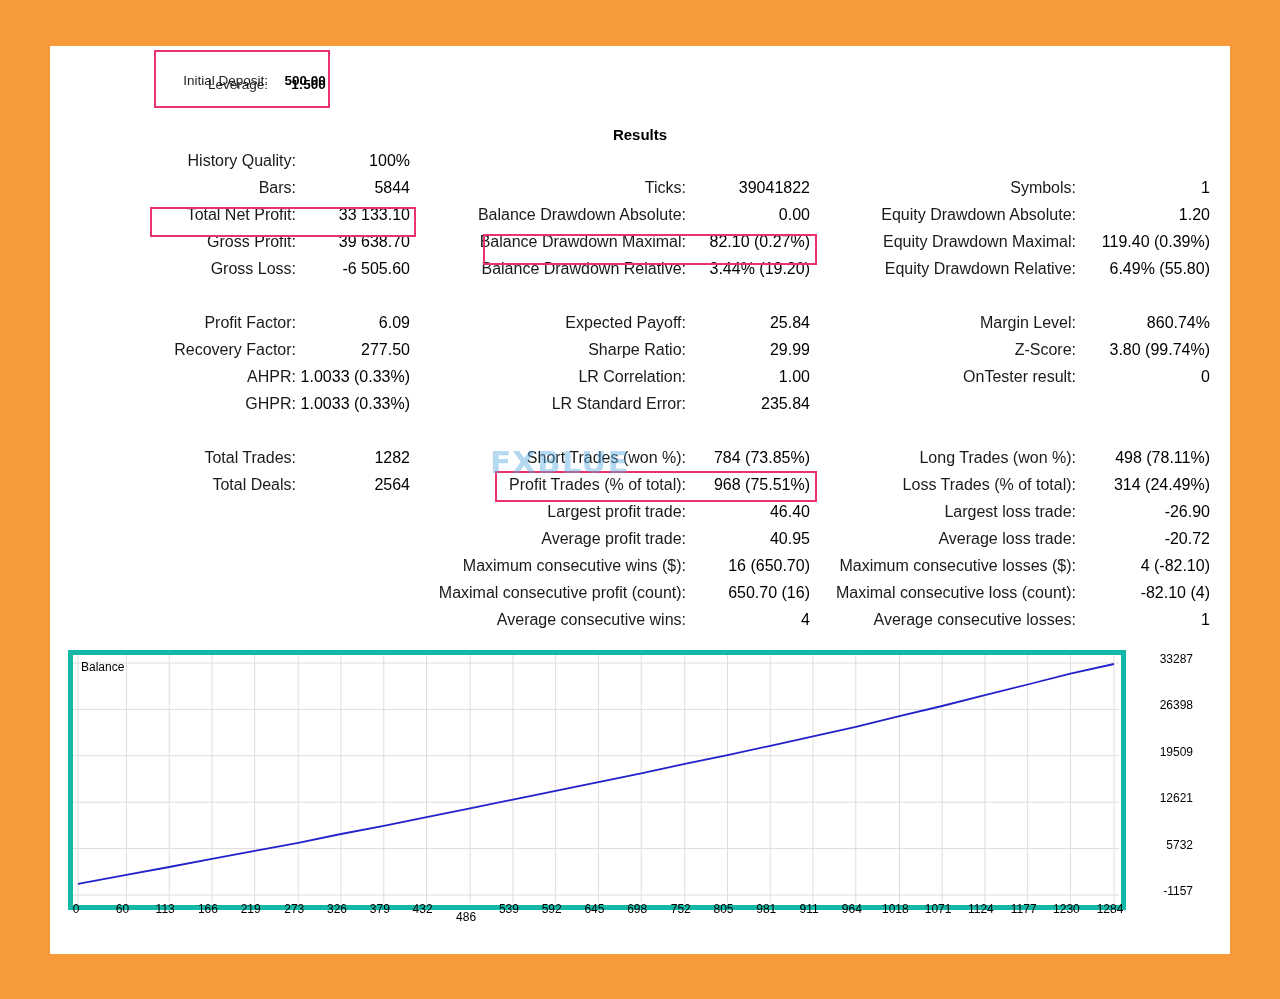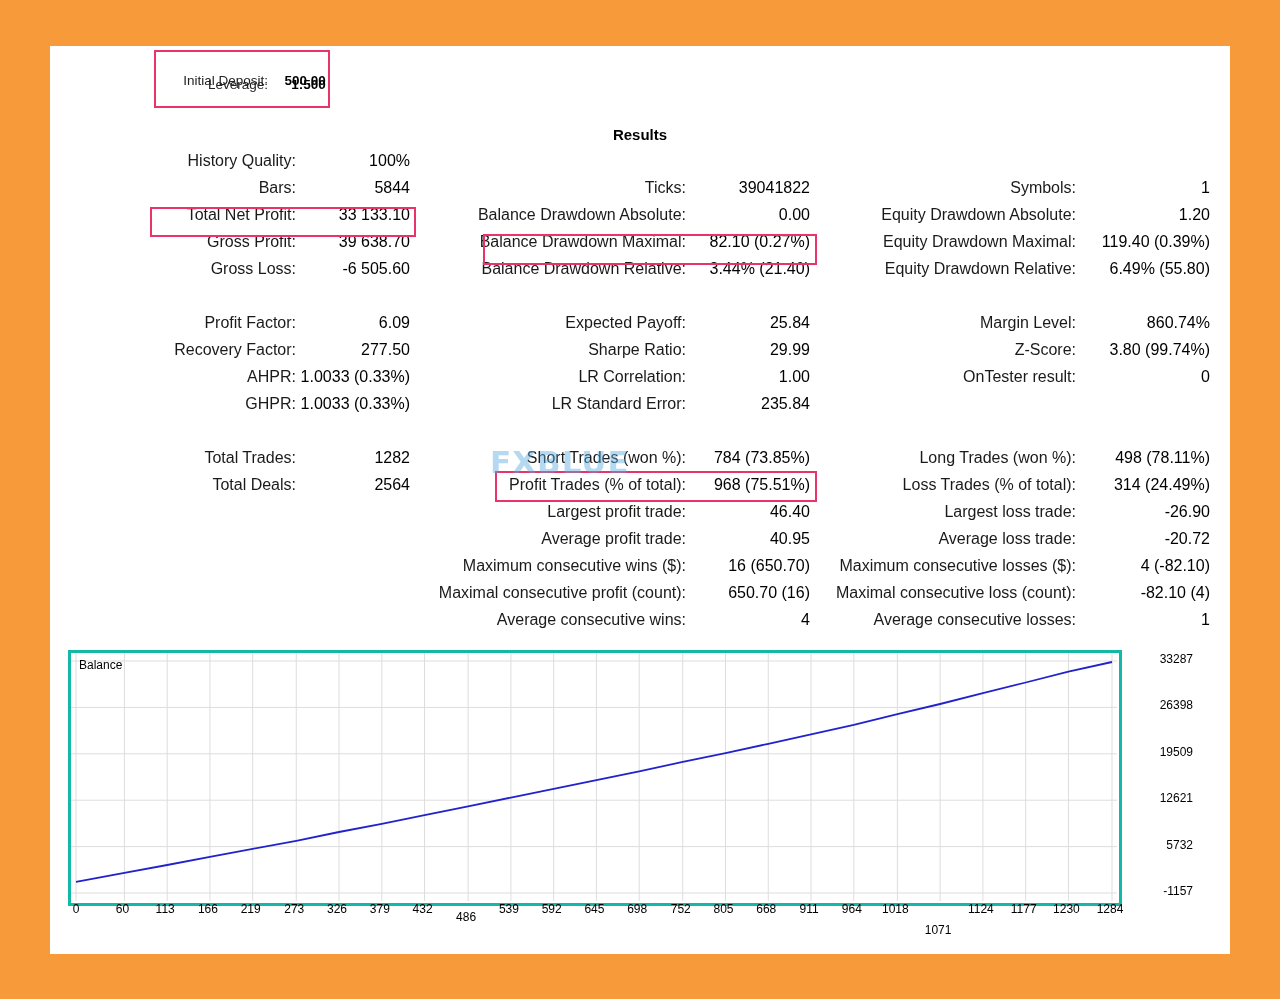--- a/index.html
+++ b/index.html
@@ -140,21 +140,21 @@
     top: 604px;
     width: 1144px;
     height: 285px;
   }
   .chart-plot {
     position: absolute;
     left: 0;
     top: 0;
     width: 1048px;
     height: 250px;
-    border: 3px solid #14b8a6;
+    border: 5px solid #14b8a6;
     background: #fff;
     overflow: hidden;
   }
   .chart-label {
     position: absolute;
     left: 8px;
     top: 5px;
     font-size: 12px;
     color: #000;
   }
@@ -262,21 +262,21 @@
       <div class="stat">
         <span class="lbl">Balance Drawdown Absolute:</span>
         <span class="val">0.00</span>
       </div>
       <div class="stat">
         <span class="lbl">Balance Drawdown Maximal:</span>
         <span class="val">82.10 (0.27%)</span>
       </div>
       <div class="stat">
         <span class="lbl">Balance Drawdown Relative:</span>
-        <span class="val">3.44% (21.40)</span>
+        <span class="val">3.44% (19.20)</span>
       </div>
       <div class="stat spacer"></div>
       <div class="stat">
         <span class="lbl">Expected Payoff:</span>
         <span class="val">25.84</span>
       </div>
       <div class="stat">
         <span class="lbl">Sharpe Ratio:</span>
         <span class="val">29.99</span>
       </div>
@@ -443,25 +443,25 @@
         <div style="left: 269.034px;">326</div>
         <div style="left: 311.798px;">379</div>
         <div style="left: 354.561px;">432</div>
         <div style="left: 398.131px; margin-top: 8px;">486</div>
         <div style="left: 440.894px;">539</div>
         <div style="left: 483.657px;">592</div>
         <div style="left: 526.421px;">645</div>
         <div style="left: 569.184px;">698</div>
         <div style="left: 612.754px;">752</div>
         <div style="left: 655.517px;">805</div>
-        <div style="left: 698.28px;">668</div>
+        <div style="left: 698.28px;">981</div>
         <div style="left: 741.044px; text-align: center;">911</div>
         <div style="left: 783.807px;">964</div>
         <div style="left: 827.377px;">1018</div>
-        <div style="left: 870.14px; margin-top: 21px;">1071</div>
+        <div style="left: 870.14px;">1071</div>
         <div style="left: 912.903px;">1124</div>
         <div style="left: 955.667px;">1177</div>
         <div style="left: 998.43px;">1230</div>
         <div style="left: 1042px;">1284</div>
       </div>
   </div>
 
 </div>
 
 </body></html>

